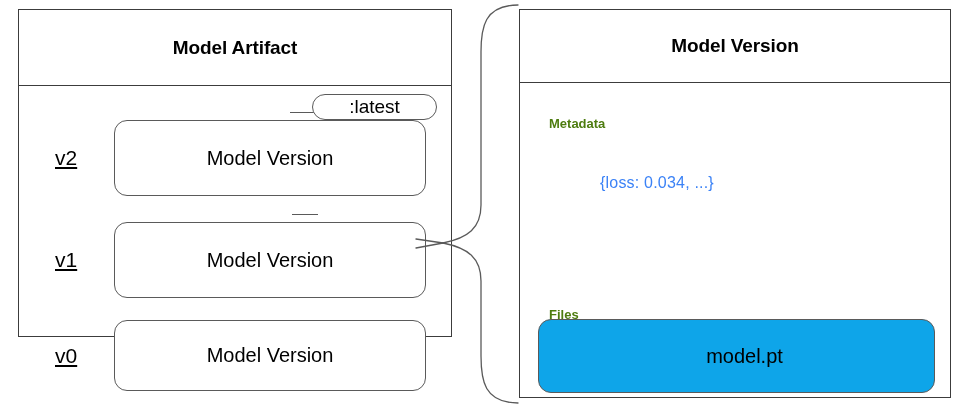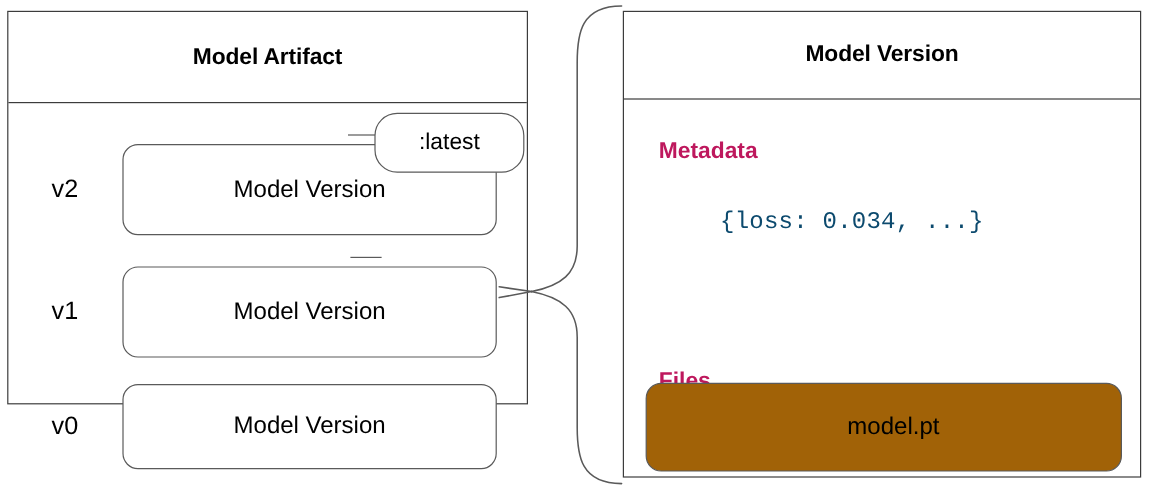--- a/index.html
+++ b/index.html
@@ -38,21 +38,21 @@
     justify-content: center;
     border-bottom: 1.6px solid #3c3c3c;
     font-weight: bold;
     font-size: 19px;
     color: #000000;
     letter-spacing: -0.1px;
   }
 
   
   #artifact-panel {
-    left: 6px;
+    left: 18px;
     top: 9px;
     width: 434px;
     height: 328px;
   }
   #artifact-header {
     height: 76px;
   }
   #artifact-body {
     position: absolute;
     left: 0;
@@ -67,20 +67,21 @@
     right: 0;
   }
   .version-label {
     position: absolute;
     left: 36px;
     top: 50%;
     transform: translateY(-50%);
     font-size: 21px;
     color: #000000;
     white-space: nowrap;
+    text-decoration: underline;
   }
   .version-box {
     position: absolute;
     left: 95px;
     right: 25px;
     top: 0;
     bottom: 0;
     box-sizing: border-box;
     border: 1.2px solid #5a5a5a;
     border-radius: 13px;
@@ -127,48 +128,48 @@
   #version-body {
     position: absolute;
     left: 0;
     top: 73px;
     right: 0;
     bottom: 0;
   }
   .section-title {
     position: absolute;
     font-weight: bold;
-    font-size: 19px;
-    color: #be185d;
+    font-size: 13px;
+    color: #4d7c0f;
     white-space: nowrap;
   }
   #metadata-title { left: 29px; top: 33px; }
   #files-title    { left: 29px; top: 176px; margin-top: 48px; }
 
   #metadata-value {
     position: absolute;
     left: 80px;
     top: 91px;
-    font-family: Liberation Mono, monospace;
-    font-size: 20px;
-    color: #0c4a6e;
+    font-family: Liberation Sans, sans-serif;
+    font-size: 16px;
+    color: #3b82f6;
     white-space: pre;
     letter-spacing: 0.2px;
   }
 
   #file-box {
     position: absolute;
     left: 18px;
     top: 236px;
     width: 397px;
     height: 74px;
     box-sizing: border-box;
     border: 1.2px solid #5a5a5a;
     border-radius: 13px;
-    background: #a16207;
+    background: #0ea5e9;
     display: flex;
     align-items: center;
     justify-content: center;
     font-size: 20px;
     color: #000000;
     padding-left: 16px;
   }
 
   
   #connector {
@@ -206,21 +207,21 @@
         <span class="version-label">v0</span>
         <div class="version-box">Model Version</div>
       </div>
 
     </div>
   </div>
 
   <div class="tag-stub" style="left: 290px; top: 112px; width: 26px;"></div>
   <div class="tag-stub" style="left: 292px; top: 214px; width: 26px;"></div>
 
-  <div class="tag-pill" style="left: 312px; top: 94px; width: 125px; height: 50px;">:latest</div>
+  <div class="tag-pill" style="left: 312px; top: 94px; width: 125px; height: 26px;">:latest</div>
 
 
   <svg id="connector" viewBox="0 0 960 411" xmlns="http://www.w3.org/2000/svg">
     <g fill="none" stroke="#5a5a5a" stroke-width="1.3" stroke-linecap="round">
 
       <path d="M 518 5 C 484 5 481 28 481 52 L 481 205 C 481 228 468 238 443 243"></path>
 
       <path d="M 443 243 C 468 248 481 258 481 281 L 481 356 C 481 380 484 403 518 403"></path>
 
       <path d="M 416 239 L 443 243"></path>

